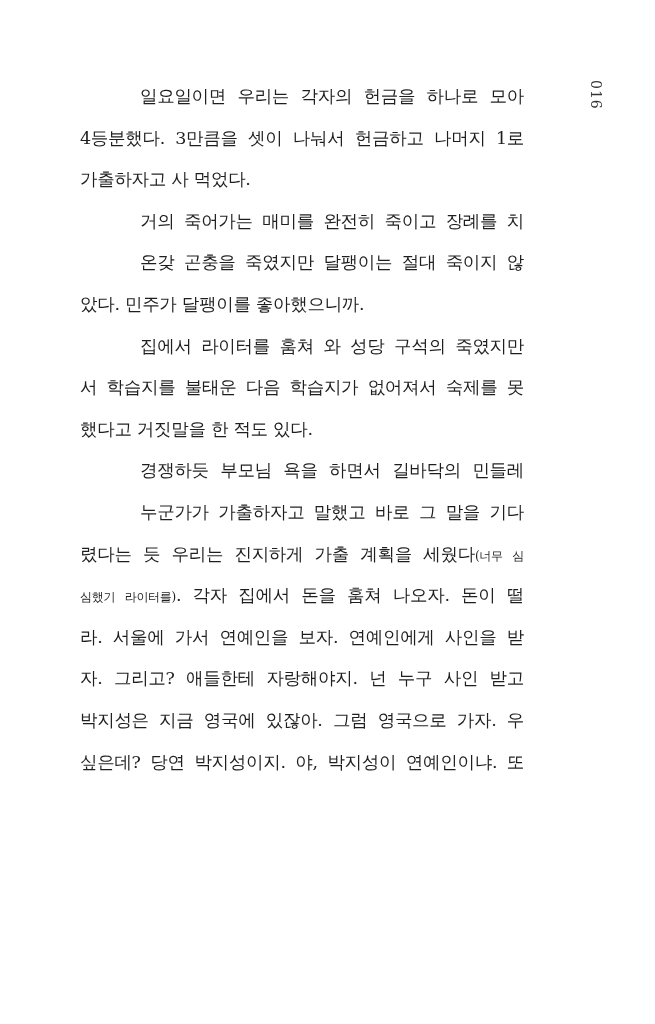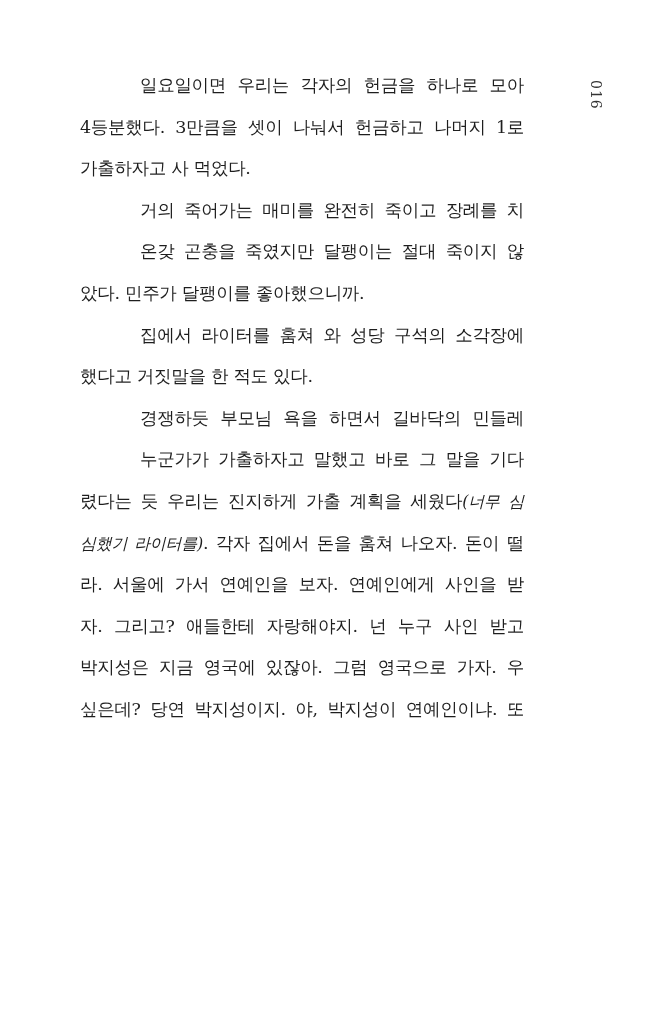--- a/index.html
+++ b/index.html
@@ -9,47 +9,48 @@
     font-family: "DejaVu Serif", "Liberation Serif", serif;
     color: #1e1e1e;
   }
   .page-number-wrap { position: absolute; left: 588px; top: 80px; width: 20px; height: 40px; }
   .page-number-wrap span {
     display: block; transform: rotate(90deg); transform-origin: 0 0;
     position: absolute; left: 16px; top: 0;
     font-size: 14px; color: #333; white-space: nowrap; letter-spacing: 1px;
   }
   .body-text {
-    position: absolute; left: 80px; top: 65px; width: 444px;
+    position: absolute; left: 80px; top: 76px; width: 444px;
   }
   .line {
     height: 41.6px; line-height: 41.6px;
     font-size: 17.5px; white-space: nowrap;
     text-align: justify; text-align-last: justify;
     letter-spacing: -0.3px;
   }
   .line.indent { padding-left: 60px; }
   .line.last { text-align-last: left; }
-  .small { font-size: 16px; font-style: italic; }
+  .small { font-size: 12px; }
 </style>
 </head>
 <body>
 
 <div class="page-number-wrap">
   <span>016</span>
 </div>
 
 <div class="body-text">
   <div class="line indent">일요일이면 우리는 각자의 헌금을 하나로 모아</div>
   <div class="line">4등분했다. 3만큼을 셋이 나눠서 헌금하고 나머지 1로</div>
   <div class="line last">가출하자고 사 먹었다.</div>
   <div class="line indent">거의 죽어가는 매미를 완전히 죽이고 장례를 치</div>
   <div class="line indent">온갖 곤충을 죽였지만 달팽이는 절대 죽이지 않</div>
   <div class="line last">았다. 민주가 달팽이를 좋아했으니까.</div>
-  <div class="line indent">집에서 라이터를 훔쳐 와 성당 구석의 소각장에</div>
+  <div class="line indent">집에서 라이터를 훔쳐 와 성당 구석의 죽였지만</div>
+  <div class="line">서 학습지를 불태운 다음 학습지가 없어져서 숙제를 못</div>
   <div class="line last">했다고 거짓말을 한 적도 있다.</div>
   <div class="line indent">경쟁하듯 부모님 욕을 하면서 길바닥의 민들레</div>
   <div class="line indent">누군가가 가출하자고 말했고 바로 그 말을 기다</div>
   <div class="line"><span>렸다는 듯 우리는 진지하게 가출 계획을 세웠다</span><span class="small">(너무 심</span></div>
   <div class="line"><span class="small">심했기 라이터를)</span><span>. 각자 집에서 돈을 훔쳐 나오자. 돈이 떨</span></div>
   <div class="line">라. 서울에 가서 연예인을 보자. 연예인에게 사인을 받</div>
   <div class="line">자. 그리고? 애들한테 자랑해야지. 넌 누구 사인 받고</div>
   <div class="line">박지성은 지금 영국에 있잖아. 그럼 영국으로 가자. 우</div>
   <div class="line">싶은데? 당연 박지성이지. 야, 박지성이 연예인이냐. 또</div>
 </div>

